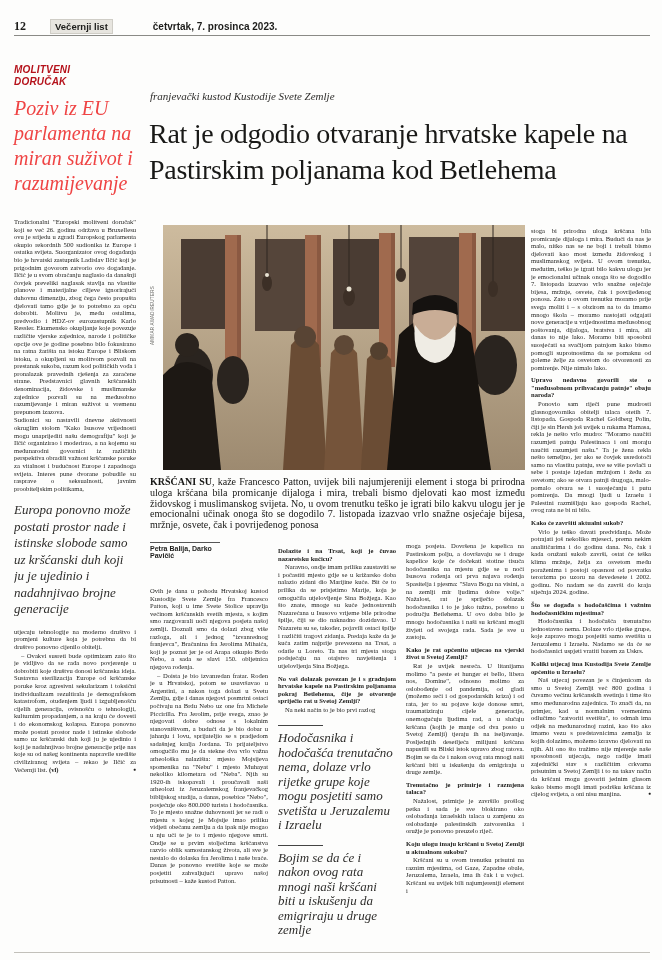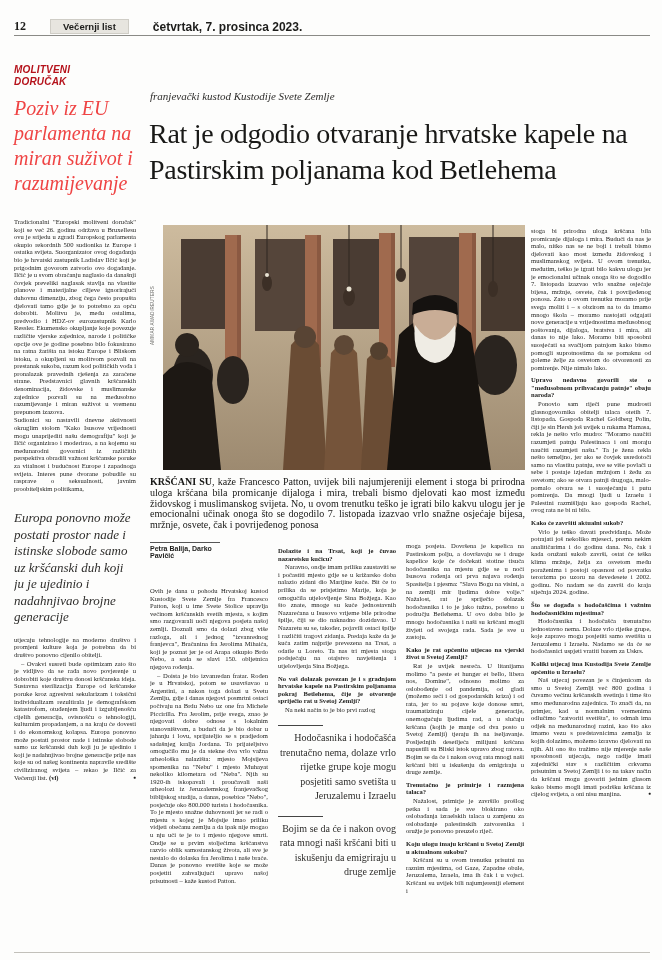--- a/index.html
+++ b/index.html
@@ -5,33 +5,33 @@
   * { margin:0; padding:0; box-sizing:border-box; }
   html,body { width:662px; height:960px; overflow:hidden; background:#f4f3f0; }
   body { font-family:"Liberation Serif", serif; color:#1d1d1b; position:relative; }
   .page { position:absolute; inset:0; background:#fdfdfc; }
 
   
   .hdr { position:absolute; left:14px; top:18px; width:636px; height:18px;
          border-bottom:1px solid #8a8a86; display:flex; align-items:center; gap:24px; }
   .hdr .pno { font-weight:bold; font-size:12px; }
   .hdr .mast { background:#e7e5df; border:1px solid #cfcdc6; font-family:"Liberation Sans",sans-serif;
-               font-weight:bold; font-size:9.5px; padding:0 12px; line-height:13px; }
-  .hdr .date { font-family:"Liberation Sans",sans-serif; font-weight:bold; font-size:12px; }
+               font-weight:bold; font-size:9.5px; padding:0 4px; line-height:13px; }
+  .hdr .date { font-family:"Liberation Sans",sans-serif; font-weight:bold; font-size:10px;margin-left:16px; }
 
   
   .kicker { position:absolute; left:14px; top:64px; width:122px;
             font-family:"Liberation Sans",sans-serif; font-style:italic; font-weight:bold;
             font-size:10px; line-height:11.5px; color:#b5121b; letter-spacing:.2px; }
   .sb-headline { position:absolute; left:14px; top:96px; width:128px;
             font-style:italic; font-weight:400; font-size:20px; line-height:25px; color:#ef4444; }
   .sb-body { position:absolute; left:14px; top:218px; width:122px; height:710px; overflow:hidden; }
   .bodytxt p { font-size:6.6px; line-height:7.6px; text-align:justify; margin-bottom:1px; }
   .bodytxt p.ind { text-indent:7px; }
-  .sb-quote { font-style:italic; font-size:13px; line-height:16.5px; color:#2e2d2b; margin:18px 0 10px 0; }
+  .sb-quote { font-style:italic; font-size:13px; line-height:16.5px; color:#2e2d2b; margin:10px 0 10px 0; }
   .signoff { font-weight:bold; }
   .endmark { float:right; font-size:5px; line-height:7px; }
 
   
   .a-title { position:absolute; left:150px; top:62px; width:500px;
              font-weight:bold; font-style:italic; font-size:23px; line-height:24px; color:#1a1a18; }
   .a-title .reddot { color:#b5121b; font-style:normal; }
   .a-sub { position:absolute; left:150px; top:90px; width:500px;
            font-style:italic; font-size:11px; color:#2e2d2b; }
   .a-head { position:absolute; left:149px; top:116px; width:510px;
@@ -49,21 +49,21 @@
   .caption b { font-weight:bold; }
 
   
   .byline { width:70px; border-top:1px solid #555; padding-top:2px; margin-bottom:28px;
             font-family:"Liberation Sans",sans-serif; font-weight:bold; font-size:7px; }
   .cols { position:absolute; left:150px; top:542px; width:375px; height:412px; overflow:hidden;
           display:flex; gap:10px; }
   .col { width:118px; overflow:hidden; }
   .q { font-weight:bold; font-size:6.8px; line-height:7.8px; margin:5px 0 2px 0; text-align:left; }
   .rule-sm { width:45px; border-top:1.5px solid #444; margin:12px 0 5px 0; }
-  .mid-quote { font-size:10px; line-height:14.5px; color:#2e2d2b;text-align:right; }
+  .mid-quote { font-style:italic; font-size:13px; line-height:14.5px; color:#2e2d2b; }
 
   .col4 { position:absolute; left:531px; top:227px; width:120px; height:727px; overflow:hidden; }
 
   .bottomrule { position:absolute; left:14px; top:952px; width:636px; border-top:1px solid #c2c0ba; }
 </style>
 </head>
 <body>
 
 <div class="page">
 

